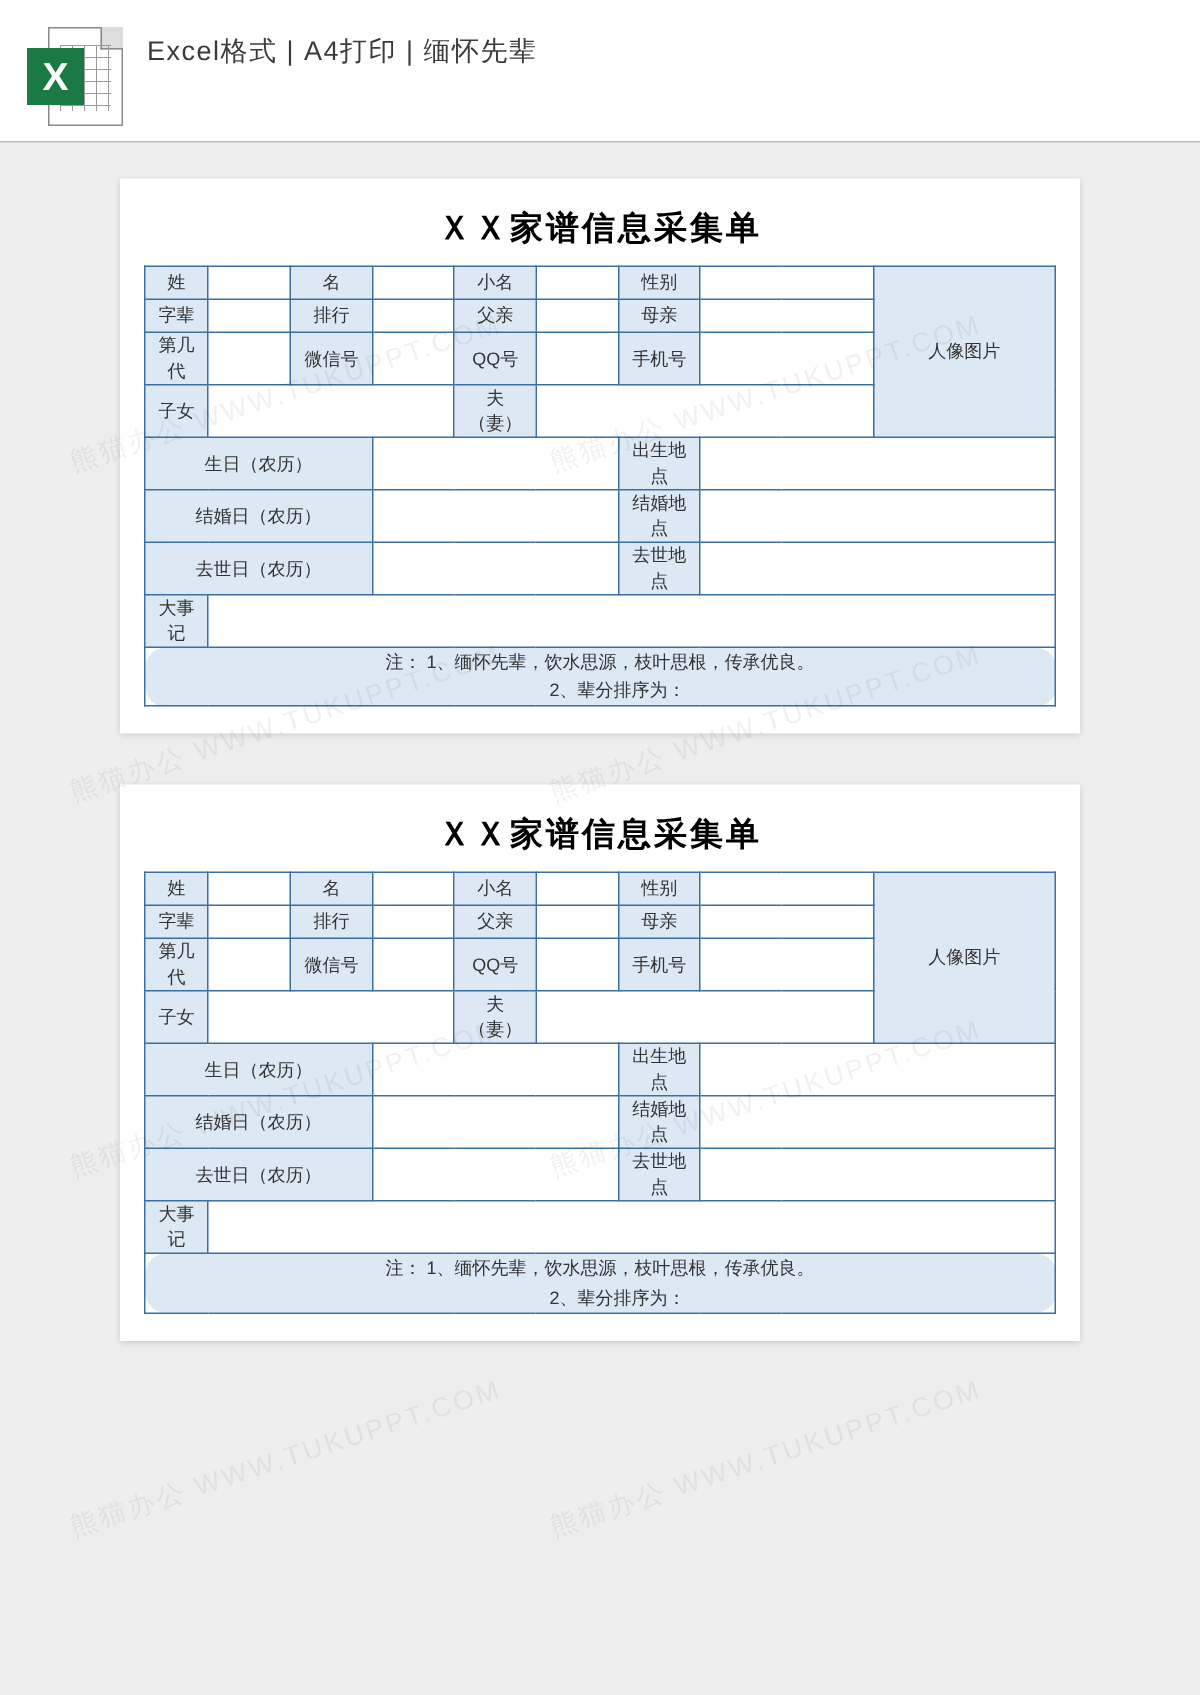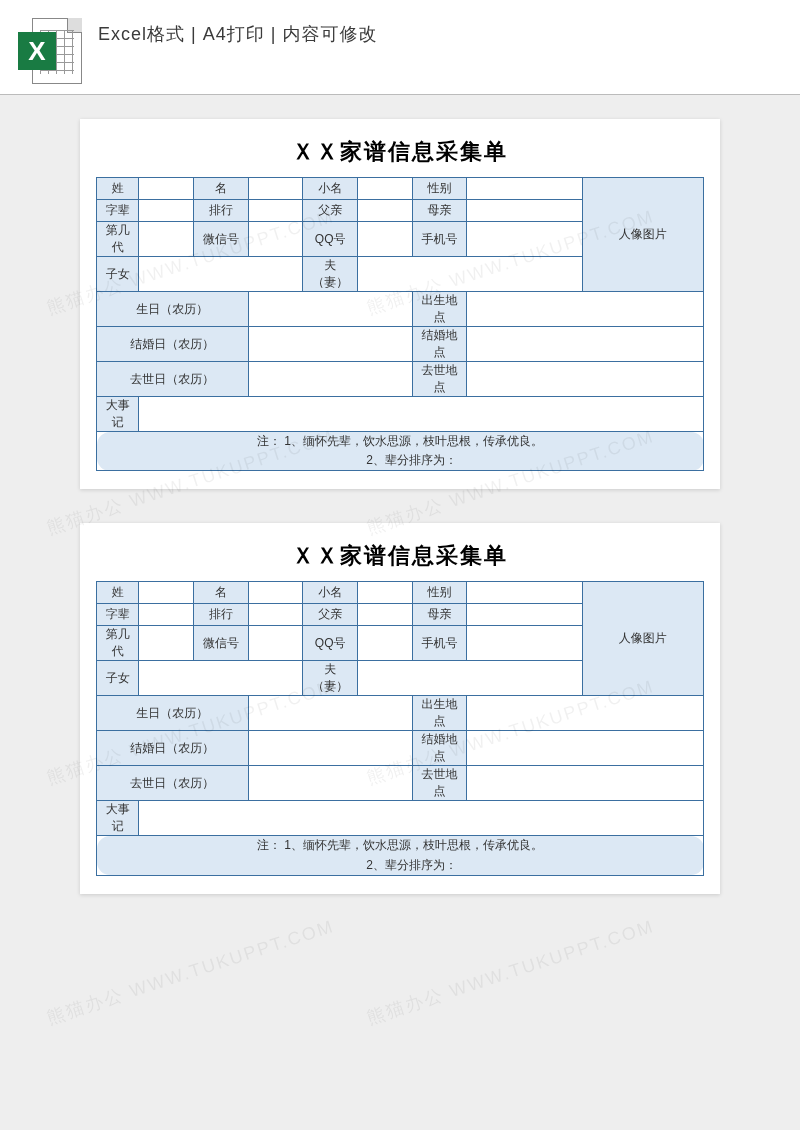--- a/index.html
+++ b/index.html
@@ -51,21 +51,21 @@
 </head>
 <body>
 
 <div class="header">
   <div class="excel-icon">
     <div class="page"></div>
     <div class="grid"></div>
     <div class="x-badge">X</div>
   </div>
   <div class="header-text">
-    <div class="header-sub">Excel格式 | A4打印 | 内容可修改</div>
+    <div class="header-sub">Excel格式 | A4打印 | 缅怀先辈</div>
   </div>
 </div>
 <div class="divider"></div>
 
 <div class="sheet">
   <div class="form-title">ＸＸ家谱信息采集单</div>
   <table class="form">
     <colgroup>
       <col style="width:7%">
         <col style="width:9%">

